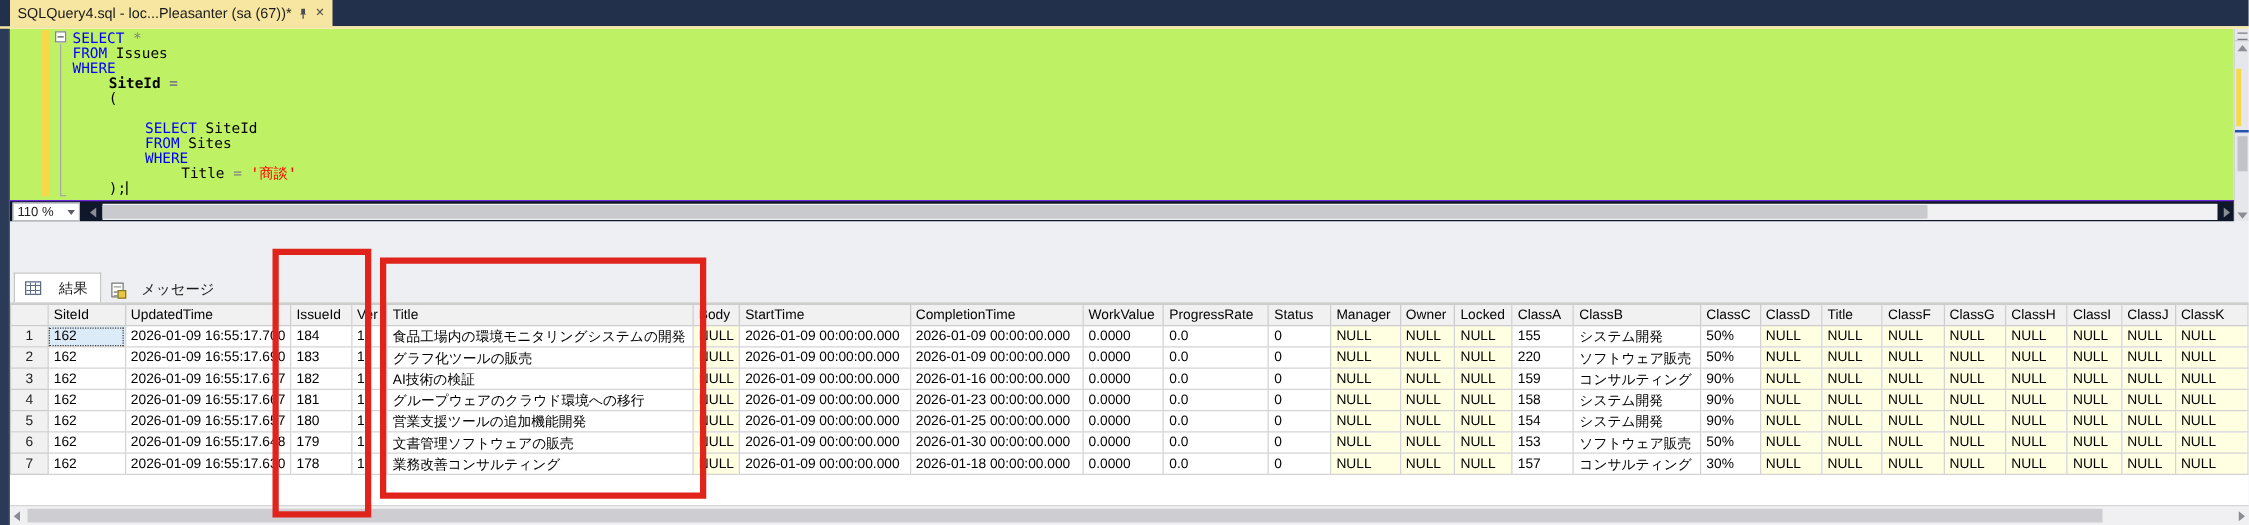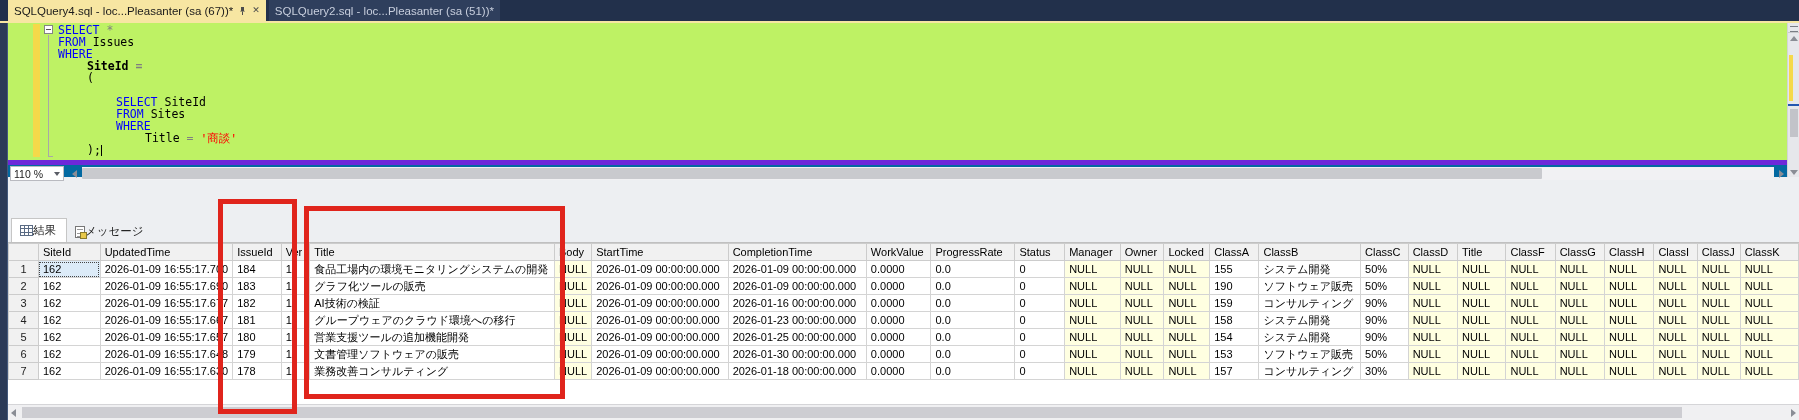--- a/index.html
+++ b/index.html
@@ -78,42 +78,42 @@
     border-left: 4px solid transparent; border-right: 4px solid transparent; border-bottom: 5px solid #8a8d95; }
   .tri-down-v { position: absolute; left: 2px; bottom: 2px; width: 0; height: 0;
     border-left: 4px solid transparent; border-right: 4px solid transparent; border-top: 5px solid #8a8d95; }
   .sb-yellow-mark { position: absolute; left: 1px; top: 32px; width: 4px; height: 46px; background: #f5d94a; }
   .sb-blue-line { position: absolute; left: 0; top: 81px; width: 12px; height: 2px; background: #2456b0; }
   .sb-thumb-v { position: absolute; left: 2px; top: 86px; width: 8px; height: 28px; background: #c2c3c9; }
 
   
   .editor-hbar {
     position: absolute; left: 8px; top: 160px; width: 1779px; height: 17px;
-    background: #0369a1; border-top: 5px solid #6d28d9; z-index: 4;
+    background: #0f172a; border-top: 1px solid #6d28d9; z-index: 4;
   }
   .zoom-select {
     position: absolute; left: 2px; top: 1px; width: 54px; height: 15px;
     background: #ffffff; border: 1px solid #b9bac0; font-size: 10.5px; color: #222;
     display: flex; align-items: center; justify-content: space-between; padding: 0 3px;
   }
   .tri-down-s { width: 0; height: 0; border-left: 3.5px solid transparent; border-right: 3.5px solid transparent; border-top: 4px solid #5a5d66; }
   .tri-left { position: absolute; left: 64px; top: 5px; width: 0; height: 0;
     border-top: 4px solid transparent; border-bottom: 4px solid transparent; border-right: 5px solid #8a8d95; }
   .h-track { position: absolute; left: 74px; top: 2px; width: 1692px; height: 13px; background: #f1f1f3; }
   .h-thumb { position: absolute; left: 0; top: 1px; width: 1460px; height: 11px; background: #c9cace; border-radius: 1px; }
   .tri-right { position: absolute; right: 3px; top: 5px; width: 0; height: 0;
     border-top: 4px solid transparent; border-bottom: 4px solid transparent; border-left: 5px solid #8a8d95; }
 
   
   .results-pane {
     position: absolute; left: 8px; top: 177px; width: 1791px; height: 243px;
     background: #edeff2;
   }
   .rtabs { position: absolute; left: 3px; top: 39px; height: 26px; display: flex; align-items: flex-end; font-size: 11.5px; color: #1a1a1a; }
-  .rtab { display: inline-flex; align-items: center; gap: 0; padding: 4px 10px 4px 8px; }
+  .rtab { display: inline-flex; align-items: center; gap: 14px; padding: 4px 10px 4px 8px; }
   .rtab.active { background: #ffffff; border: 1px solid #c6c6c6; border-bottom: none; }
   .rtab.inactive { padding-bottom: 3px; }
   .grid-icon {
     width: 13px; height: 11px; border: 1px solid #5a6b84; background-color: #fff;
     background-image: linear-gradient(#5a6b84 1px, transparent 1px), linear-gradient(90deg, #5a6b84 1px, transparent 1px);
     background-size: 4px 4px; background-position: -1px 2px;
   }
   .doc-icon { position: relative; width: 10px; height: 12px; border: 1px solid #777; background: #fff; }
   .doc-icon::before {
     content: ""; position: absolute; left: 1px; right: 1px; top: 2px; height: 6px;
@@ -157,23 +157,20 @@
 <div class="tab-bar">
   <div class="tab active">
     <span>SQLQuery4.sql - loc...Pleasanter (sa (67))*</span>
     <span class="pin-icon">
       <svg width="9" height="10" viewBox="0 0 9 10">
           <path d="M3 1h3v3.5l1 1H2l1-1z" fill="#4c4c4c"></path>
           <rect x="4" y="5.5" width="1" height="3.5" fill="#4c4c4c"></rect>
         </svg>
     </span>
     <span class="tab-close">✕</span>
-  </div>
-  <div class="tab inactive">
-    <span>SQLQuery2.sql - loc...Pleasanter (sa (51))*</span>
   </div>
 </div>
 <div class="tab-underline"></div>
 
 <div class="editor">
   <div class="changed-strip"></div>
   <div class="outline-box"></div>
   <div class="outline-bracket"></div>
   <div class="code">
       <div class="code-line" style="padding-left: 50px;"><span class="tok-kw">SELECT</span><span class="tok-pl"> </span><span class="tok-op">*</span></div>
@@ -320,21 +317,21 @@
             <td>グラフ化ツールの販売</td>
             <td class="null">NULL</td>
             <td>2026-01-09 00:00:00.000</td>
             <td>2026-01-09 00:00:00.000</td>
             <td>0.0000</td>
             <td>0.0</td>
             <td>0</td>
             <td class="null">NULL</td>
             <td class="null">NULL</td>
             <td class="null">NULL</td>
-            <td>190</td>
+            <td>220</td>
             <td>ソフトウェア販売</td>
             <td>50%</td>
             <td class="null">NULL</td>
             <td class="null">NULL</td>
             <td class="null">NULL</td>
             <td class="null">NULL</td>
             <td class="null">NULL</td>
             <td class="null">NULL</td>
             <td class="null">NULL</td>
             <td class="null">NULL</td>

